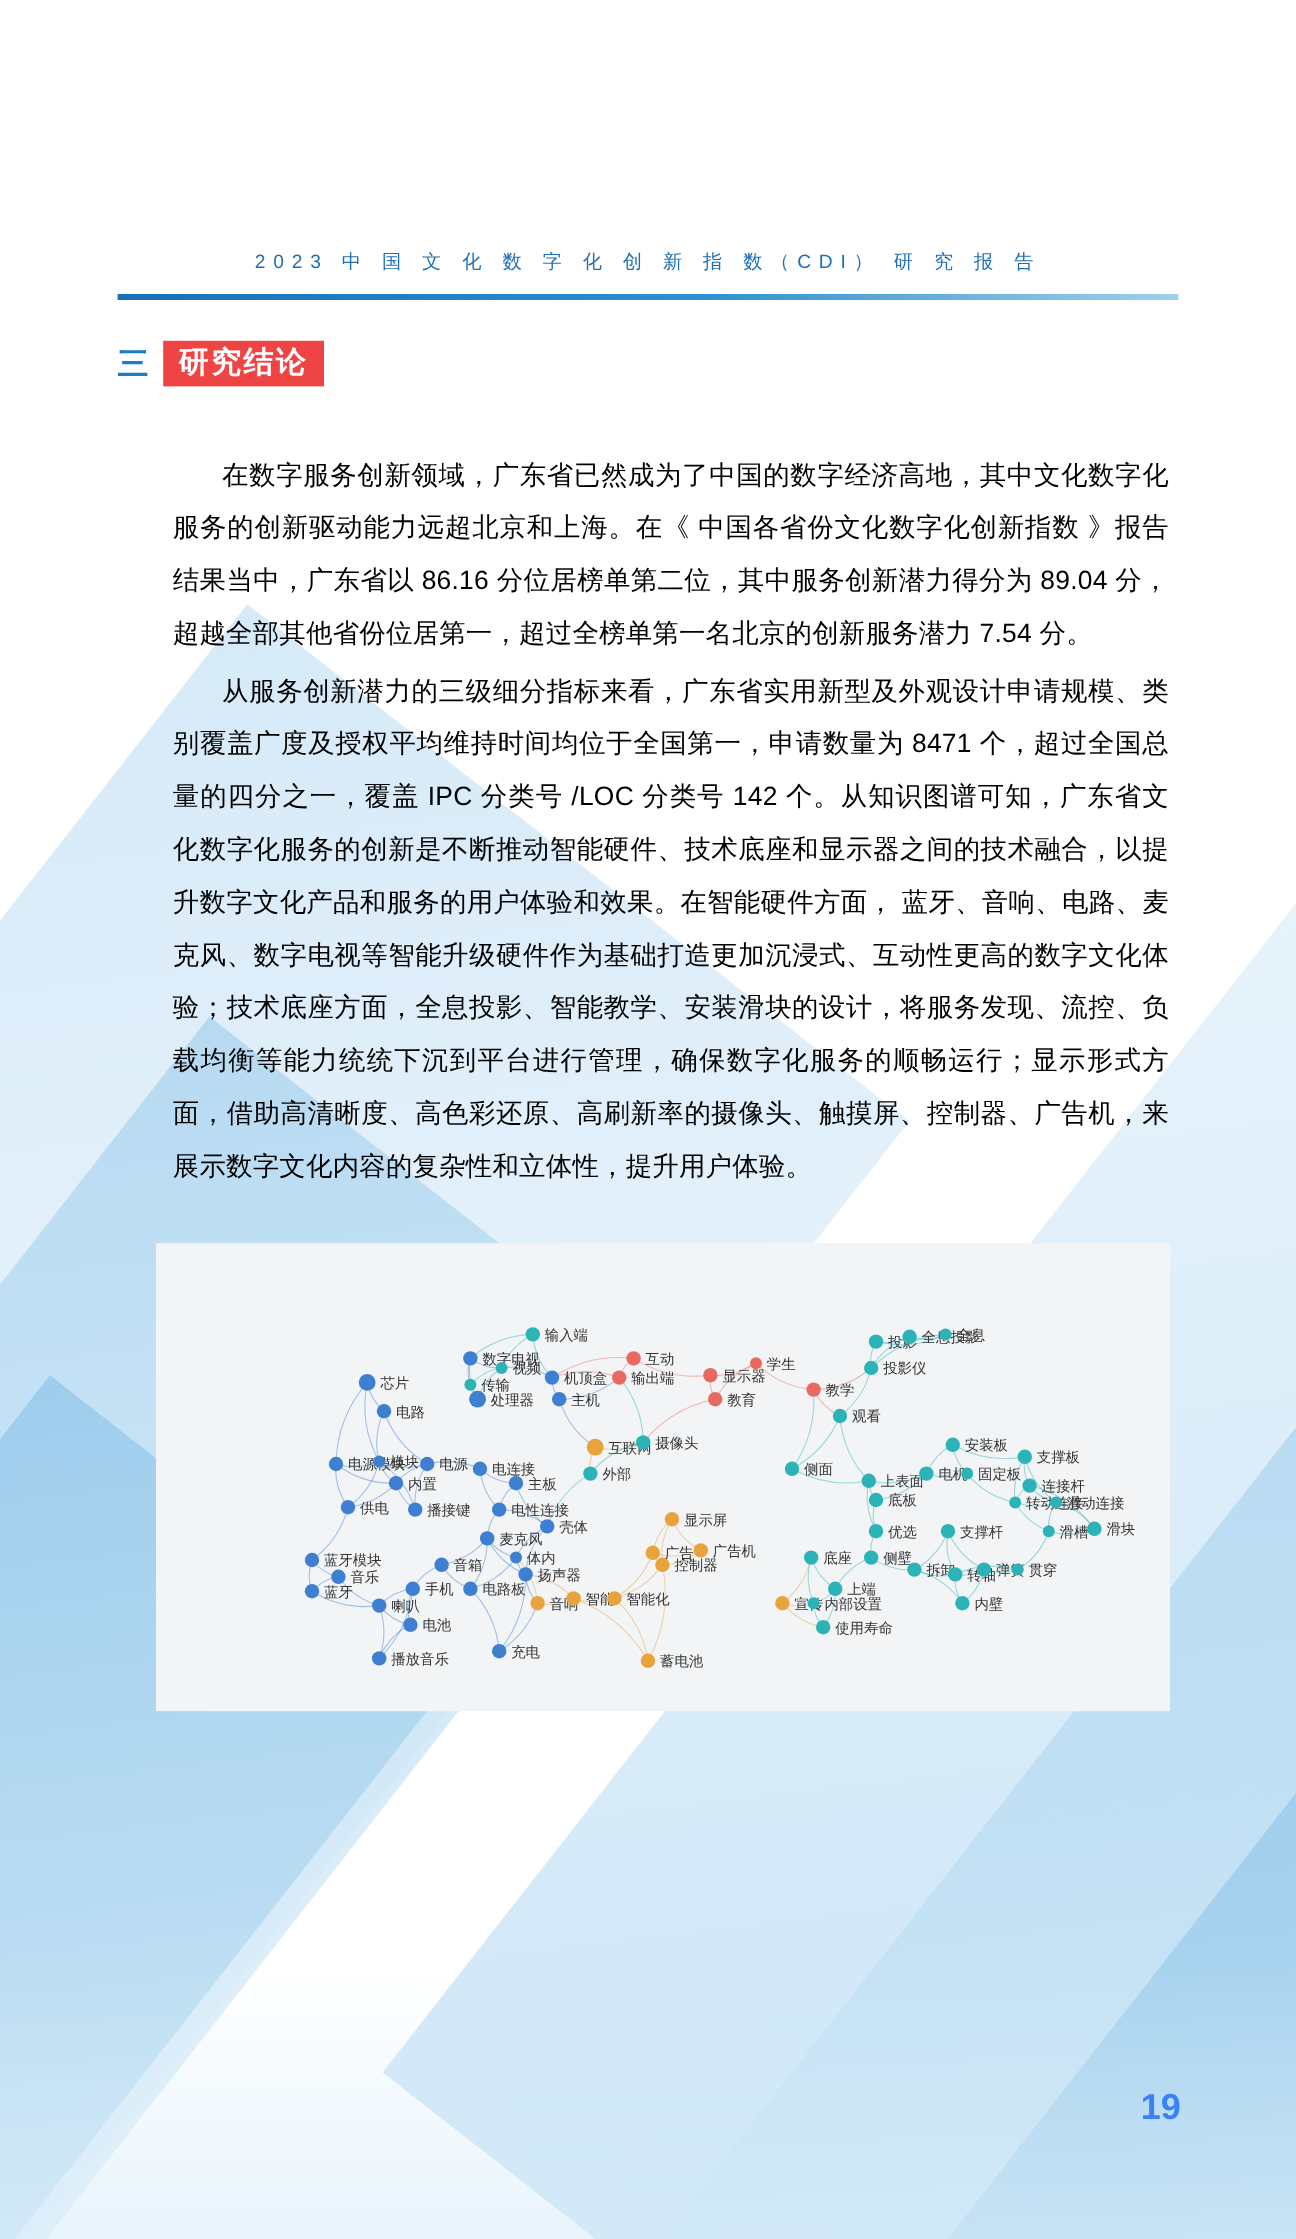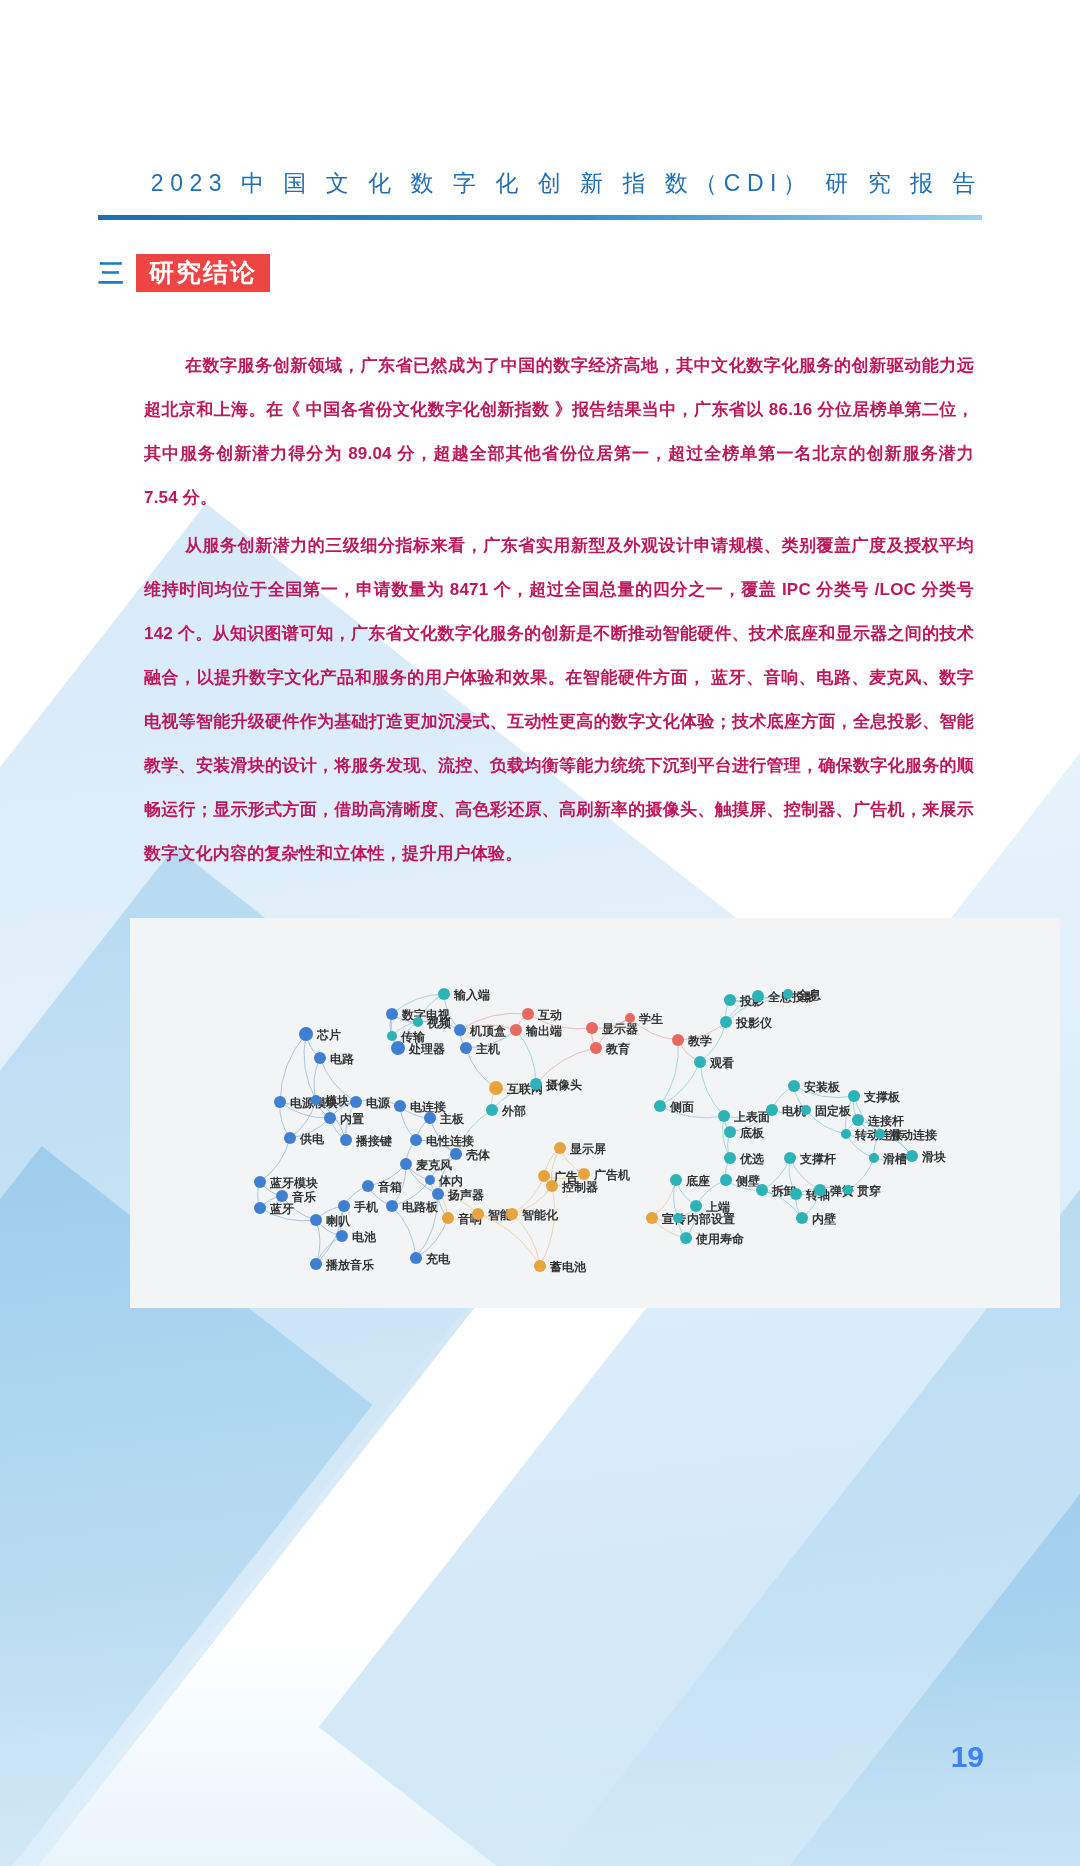--- a/index.html
+++ b/index.html
@@ -101,26 +101,27 @@
     height: 1866px;
     box-sizing: border-box;
     padding: 0 98px;
   }
 
   
   .header {
     padding-top: 168px;
   }
   .header-title {
-    font-size: 23px;
+    font-size: 16px;
     letter-spacing: 6.5px;
     color: #1f6fb4;
-    text-align: right;
+    text-align: center;
     white-space: nowrap;
     font-family: "Liberation Sans", sans-serif;
+    margin-top: 40px;
   }
   .header-rule {
     margin-top: 16px;
     height: 5px;
     width: 100%;
     background: linear-gradient(90deg, #1a6fb5 0%, #2d8fd0 55%, #9fd0ec 100%);
   }
 
   
   .section-head {
@@ -152,38 +153,36 @@
     padding-right: 8px;
   }
   .case-title {
     font-size: 25px;
     font-weight: bold;
     color: #111111;
     letter-spacing: .5px;
     margin-bottom: 34px;
   }
   p.para {
-    font-size: 17px;
+    font-size: 22px;
     line-height: 44px;
     text-indent: 41px;
     margin: 0 0 4px 0;
     text-align: justify;
-    color: #be185d;
+    color: #000000;
     letter-spacing: .2px;
-    font-weight: bold;
   }
 
   
   .figure {
     position: relative;
     margin: 42px 0 0 -14px;
-    width: 930px;
+    width: 845px;
     height: 390px;
     background: #f2f4f6;
-    font-weight: bold;
   }
   .figure svg {
     display: block;
   }
 
   
   .page-number {
     position: absolute;
     right: 96px;
     bottom: 92px;

